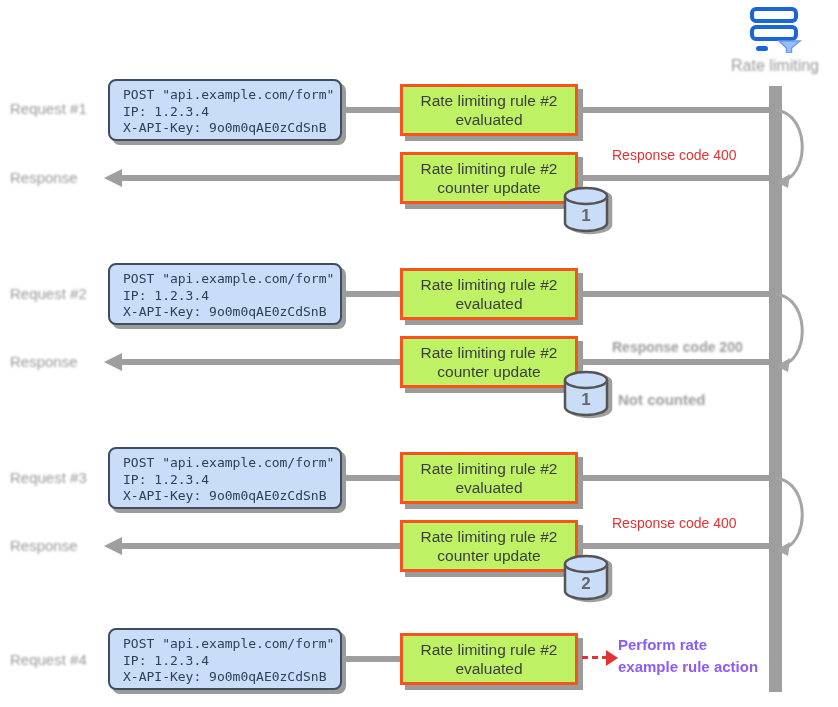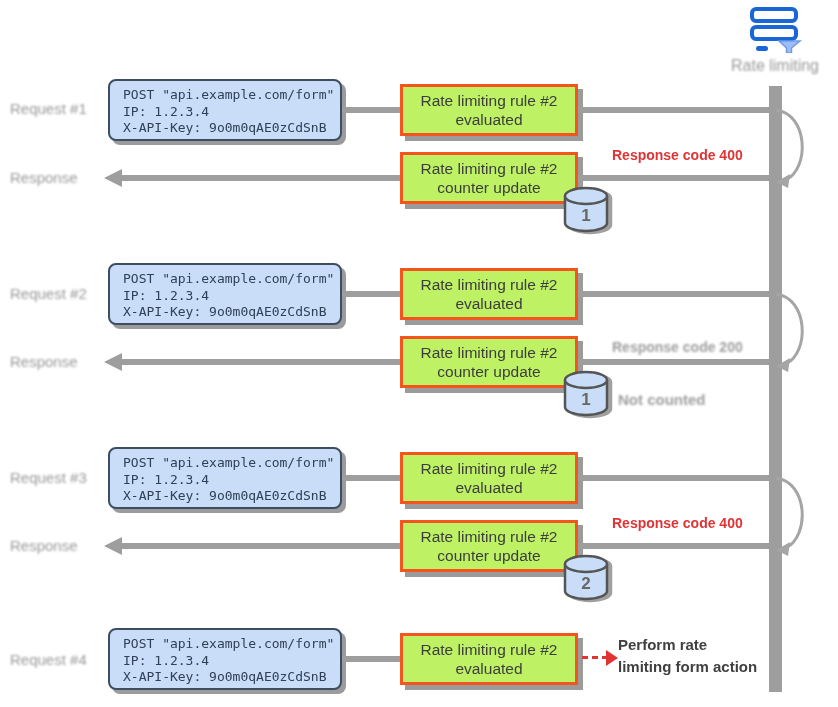--- a/index.html
+++ b/index.html
@@ -12,32 +12,32 @@
        background:#c9ddf8;border:2px solid #3e4e61;border-radius:8px;
        box-shadow:4px 4px 0 #9b9b9b;padding:6px 0 0 13px;}
   .req div{font-family:"DejaVu Sans Mono","Liberation Mono",monospace;font-size:13px;
        line-height:16.5px;color:#2e4156;white-space:nowrap;}
   .obox{position:absolute;left:400px;width:178px;height:52px;box-sizing:border-box;
        background:#bef264;border:3px solid #f4541d;box-shadow:5px 5px 0 #9b9b9b;
        display:flex;flex-direction:column;justify-content:center;align-items:center;}
   .obox span{font-size:15.5px;line-height:19px;color:#3d3d3d;}
   .arrow-left{position:absolute;width:0;height:0;border-top:9px solid transparent;
        border-bottom:9px solid transparent;border-right:18px solid #9e9e9e;}
-  .note-red{position:absolute;font-size:14px;font-weight:bold;color:#e03434;
+  .note-red{position:absolute;font-size:14px;font-weight:normal;color:#e03434;
        white-space:nowrap;filter:blur(0.5px);}
   .note-gray{position:absolute;font-size:14px;font-weight:bold;color:#9e9e9e;
        white-space:nowrap;filter:blur(1px);}
   .bar{position:absolute;left:769px;top:86px;width:13px;height:606px;background:#9e9e9e;}
   .actor-label{position:absolute;left:705px;top:57px;width:140px;text-align:center;
        font-size:16px;color:#9a9a9a;filter:blur(1px);}
   .cyl{position:absolute;filter:drop-shadow(4px 2px 0 rgba(150,150,150,0.9));}
   .dash{position:absolute;width:26px;height:0;border-top:3px dashed #e03434;}
   .dash-head{position:absolute;width:0;height:0;border-top:8px solid transparent;
        border-bottom:8px solid transparent;border-left:12px solid #e03434;}
-  .action-red{position:absolute;font-size:15px;font-weight:bold;color:#404040;
+  .action-red{position:absolute;font-size:15px;font-weight:bold;color:#8b5cf6;
        line-height:22px;white-space:nowrap;filter:blur(0.5px);}
 </style>
 </head>
 <body>
 
 <div id="canvas">
 
   <svg class="abs" style="left:748px;top:5px;" width="56" height="48" viewBox="0 0 56 48">
     <rect x="4" y="4" width="44" height="12" rx="4" fill="none" stroke="#1a66d6" stroke-width="4"></rect>
     <rect x="4" y="22" width="44" height="12" rx="4" fill="none" stroke="#1a66d6" stroke-width="4"></rect>
@@ -153,16 +153,16 @@
   </div>
   <div class="hline" style="left:342px;top:656px;width:58px;"></div>
   <div class="obox" style="top:633px;">
     <span>Rate limiting rule #2</span>
     <span>evaluated</span>
   </div>
   <div class="dash" style="left:582px;top:656px;"></div>
   <div class="dash-head" style="left:606px;top:650px;"></div>
   <div class="action-red" style="left:618px;top:634px;">
     <div>Perform rate</div>
-    <div>limiting form action</div>
+    <div>example rule action</div>
   </div>
 
 </div>
 
 </body></html>

